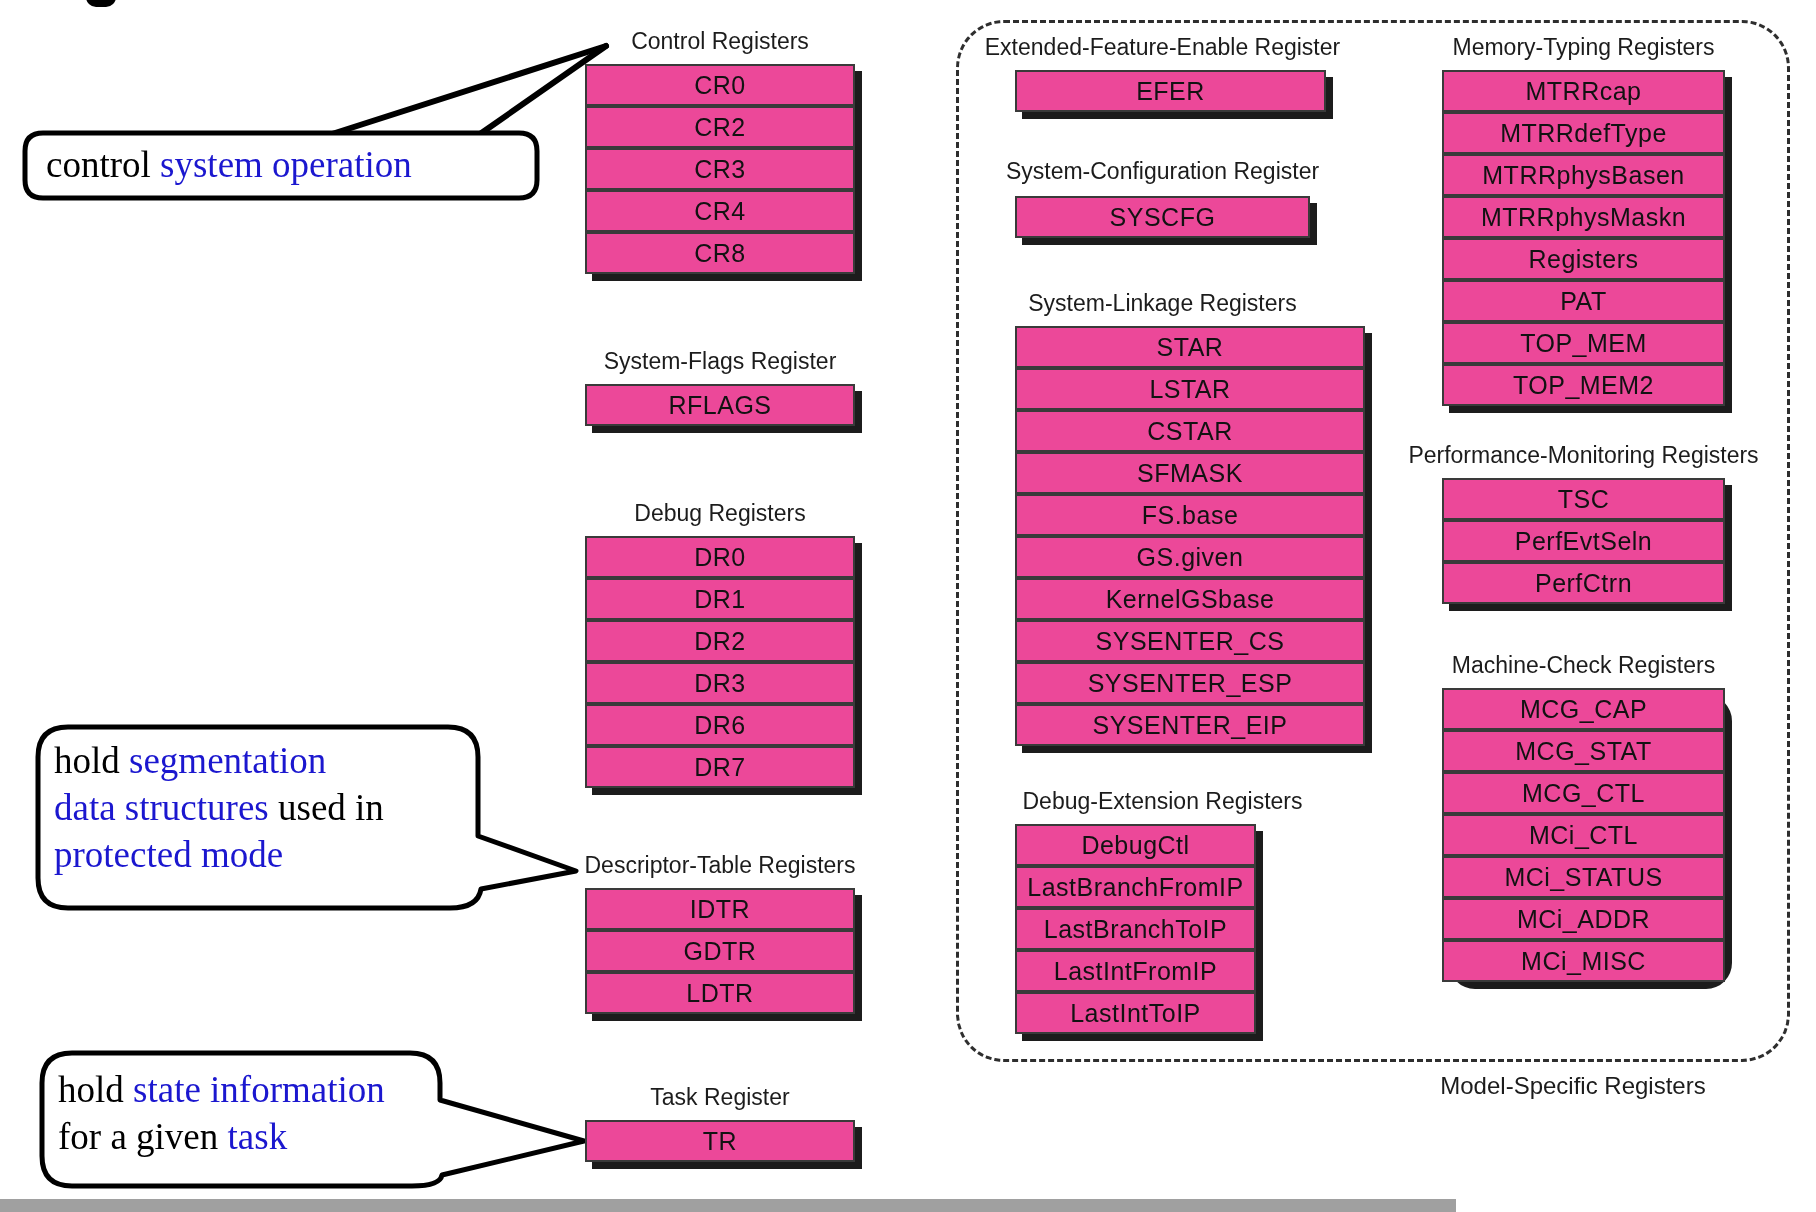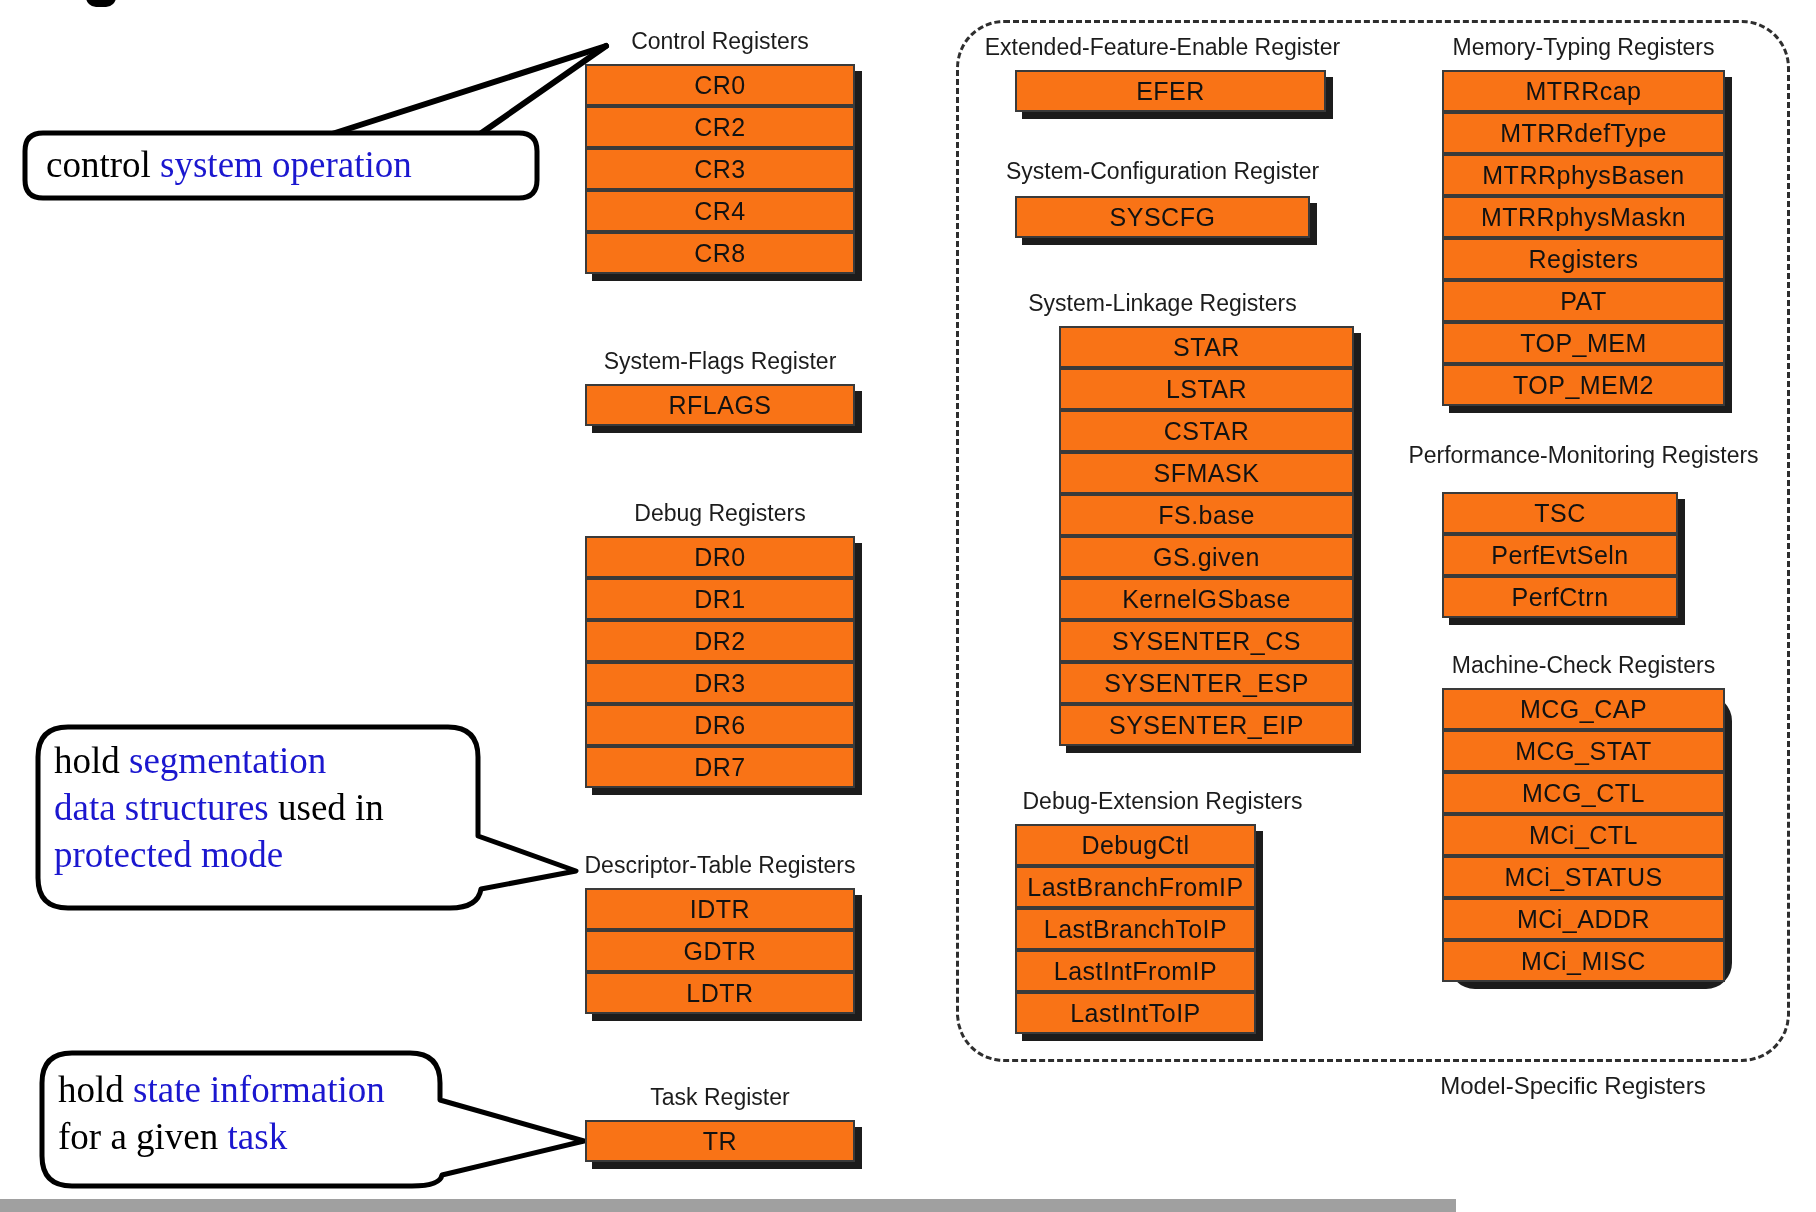--- a/index.html
+++ b/index.html
@@ -2,21 +2,21 @@
 <html style="--annotation-blue: #1b17cf;"><head>
 <meta charset="utf-8">
 <style>
   html,body{margin:0;padding:0;background:#fff;}
   #stage{position:relative;width:1816px;height:1212px;background:#ffffff;overflow:hidden;
          font-family:"Liberation Sans",sans-serif;}
   #wires{position:absolute;left:0;top:0;z-index:1;}
   .grp-title{position:absolute;text-align:center;font:23px/27px "Liberation Sans",sans-serif;
              color:#1c1c1c;z-index:3;white-space:nowrap;}
   .regtable{position:absolute;z-index:3;box-shadow:7px 7px 0 0 #1c1c1c;}
-  .regrow{box-sizing:border-box;height:42px;background:#f97316;border:2px solid #3a3a3a;
+  .regrow{box-sizing:border-box;height:42px;background:#ec4899;border:2px solid #3a3a3a;
           display:flex;align-items:center;justify-content:center;
           font:25px "Liberation Sans",sans-serif;color:#121212;letter-spacing:.5px;}
   .regrow + .regrow{margin-top:0px;}
   .callout-text{position:absolute;z-index:4;}
   .callout-line{white-space:nowrap;font:37px/47px "Liberation Serif",serif;color:#000;}
   .blue{color:var(--annotation-blue,#1b17cf);}
   .msr-frame{position:absolute;left:956px;top:20px;width:834px;height:1042px;
              border:3px dashed #2e2e2e;border-radius:48px;box-sizing:border-box;z-index:0;}
   .msr-caption{position:absolute;left:1373px;top:1072px;width:400px;text-align:center;
                font:24px "Liberation Sans",sans-serif;color:#1c1c1c;z-index:3;}
@@ -89,21 +89,21 @@
     </div>
     <div class="grp-title" style="left: 865px; top: 34px; width: 595px;">Extended-Feature-Enable Register</div>
     <div class="regtable" style="left: 1015px; top: 70px; width: 311px; text-align: right;">
       <div class="regrow">EFER</div>
     </div>
     <div class="grp-title" style="left: 865px; top: 158px; width: 595px;">System-Configuration Register</div>
     <div class="regtable" style="left: 1015px; top: 196px; width: 295px;">
       <div class="regrow">SYSCFG</div>
     </div>
     <div class="grp-title" style="left: 865px; top: 290px; width: 595px;">System-Linkage Registers</div>
-    <div class="regtable" style="left: 1015px; top: 326px; width: 295px; margin-left: 44px;">
+    <div class="regtable" style="left: 1015px; top: 326px; width: 350px;">
       <div class="regrow">STAR</div>
       <div class="regrow">LSTAR</div>
       <div class="regrow">CSTAR</div>
       <div class="regrow">SFMASK</div>
       <div class="regrow">FS.base</div>
       <div class="regrow">GS.given</div>
       <div class="regrow">KernelGSbase</div>
       <div class="regrow">SYSENTER_CS</div>
       <div class="regrow">SYSENTER_ESP</div>
       <div class="regrow">SYSENTER_EIP</div>
@@ -121,21 +121,21 @@
       <div class="regrow">MTRRcap</div>
       <div class="regrow">MTRRdefType</div>
       <div class="regrow">MTRRphysBasen</div>
       <div class="regrow">MTRRphysMaskn</div>
       <div class="regrow">Registers</div>
       <div class="regrow">PAT</div>
       <div class="regrow">TOP_MEM</div>
       <div class="regrow">TOP_MEM2</div>
     </div>
     <div class="grp-title" style="left: 1292px; top: 442px; width: 583px;">Performance-Monitoring Registers</div>
-    <div class="regtable" style="left: 1442px; top: 492px; width: 236px;">
+    <div class="regtable" style="left: 1442px; top: 478px; width: 283px;">
       <div class="regrow">TSC</div>
       <div class="regrow">PerfEvtSeln</div>
       <div class="regrow">PerfCtrn</div>
     </div>
     <div class="grp-title" style="left: 1292px; top: 652px; width: 583px;">Machine-Check Registers</div>
     <div class="regtable" style="left: 1442px; top: 688px; width: 283px; border-radius: 26px;">
       <div class="regrow">MCG_CAP</div>
       <div class="regrow">MCG_STAT</div>
       <div class="regrow">MCG_CTL</div>
       <div class="regrow">MCi_CTL</div>

